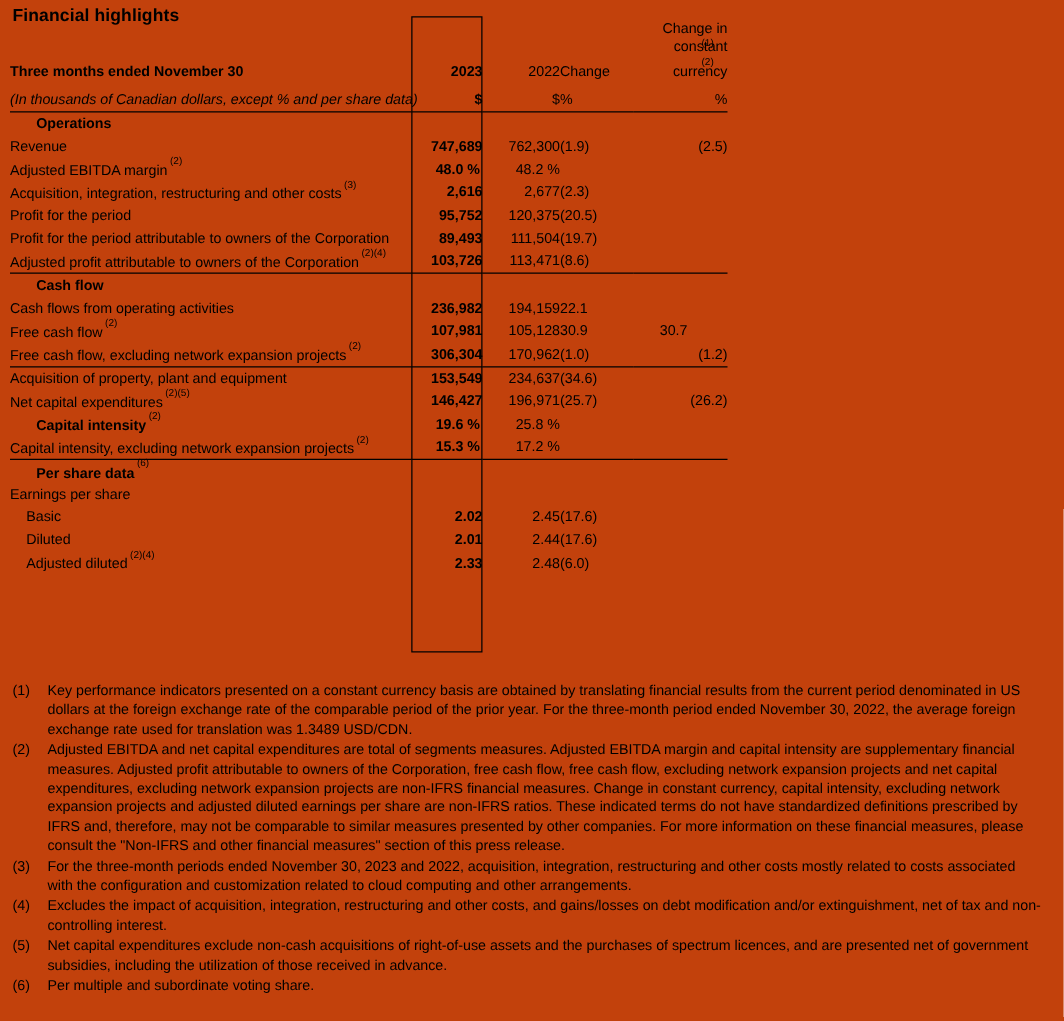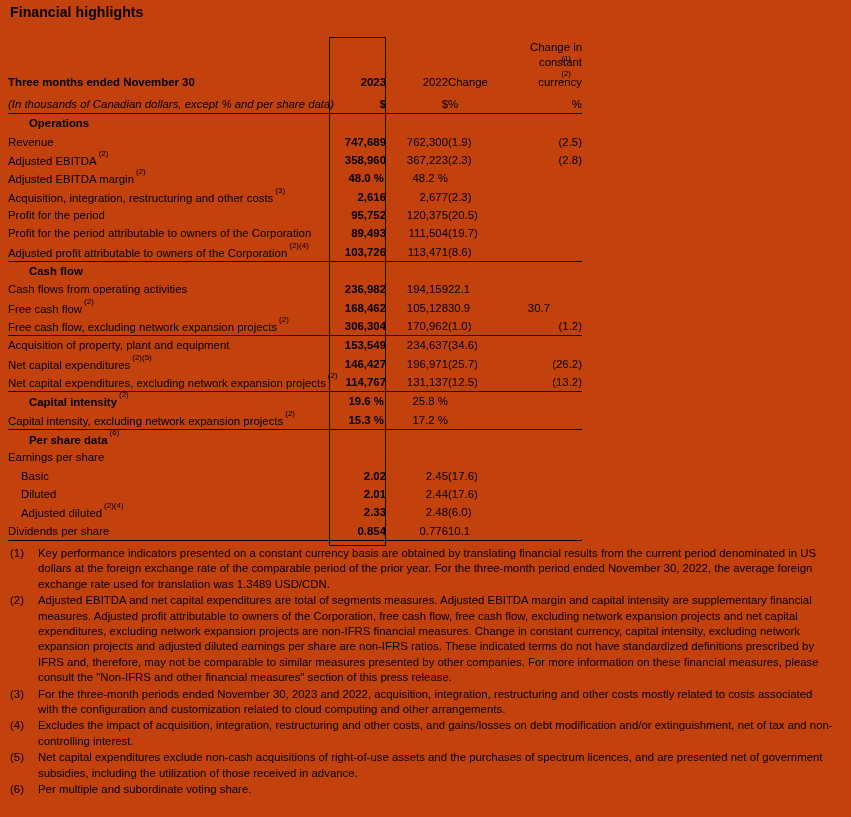--- a/index.html
+++ b/index.html
@@ -4,21 +4,21 @@
 <style>
   html,body { margin:0; padding:0; background:#fff; }
   #page {
     position:relative; width:851px; height:817px; background:#c2410c;
     font-family:"Liberation Sans", sans-serif; color:#000;
   }
   .title {
     position:absolute; left:10px; top:4px;
     font-size:14px; font-weight:bold; letter-spacing:0.1px;
   }
-  #tablewrap { position:absolute; left:8px; top:37px; width:574px; }
+  #tablewrap { position:absolute; left:8px; top:13px; width:574px; }
   #box2023 {
     position:absolute; left:321px; top:0; width:57px; height:509px;
     border:1px solid #000; box-sizing:border-box; pointer-events:none;
   }
   table.fin {
     border-collapse:collapse; table-layout:fixed; width:574px;
     font-size:11.4px; color:#000;
   }
   table.fin td {
     padding:0; vertical-align:middle; white-space:nowrap; overflow:visible;
@@ -116,27 +116,20 @@
       <td class="cc"></td>
     </tr>
           <tr>
       <td class="lbl"><span class="lbl-text">Revenue</span></td>
       <td class="c23">747,689</td>
       <td class="c22">762,300</td>
       <td class="chg">(1.9)</td>
       <td class="cc">(2.5)</td>
     </tr>
           <tr>
-      <td class="lbl"><span class="lbl-text">Adjusted EBITDA</span><sup class="ref lbl-sup">(2)</sup></td>
-      <td class="c23">358,960</td>
-      <td class="c22">367,223</td>
-      <td class="chg">(2.3)</td>
-      <td class="cc">(2.8)</td>
-    </tr>
-          <tr>
       <td class="lbl"><span class="lbl-text">Adjusted EBITDA margin</span><sup class="ref lbl-sup">(2)</sup></td>
       <td class="c23 pct">48.0 %</td>
       <td class="c22">48.2 %</td>
       <td class="chg"></td>
       <td class="cc"></td>
     </tr>
           <tr>
       <td class="lbl"><span class="lbl-text">Acquisition, integration, restructuring and other costs</span><sup class="ref lbl-sup">(3)</sup></td>
       <td class="c23">2,616</td>
       <td class="c22">2,677</td>
@@ -173,21 +166,21 @@
     </tr>
           <tr>
       <td class="lbl"><span class="lbl-text">Cash flows from operating activities</span></td>
       <td class="c23">236,982</td>
       <td class="c22">194,159</td>
       <td class="chg pos">22.1</td>
       <td class="cc"></td>
     </tr>
           <tr>
       <td class="lbl"><span class="lbl-text">Free cash flow</span><sup class="ref lbl-sup">(2)</sup></td>
-      <td class="c23">168,462</td>
+      <td class="c23">107,981</td>
       <td class="c22">105,128</td>
       <td class="chg pos">30.9</td>
       <td class="cc pos">30.7</td>
     </tr>
           <tr class="rule">
       <td class="lbl"><span class="lbl-text">Free cash flow, excluding network expansion projects</span><sup class="ref lbl-sup">(2)</sup></td>
       <td class="c23">306,304</td>
       <td class="c22">170,962</td>
       <td class="chg">(1.0)</td>
       <td class="cc">(1.2)</td>
@@ -199,27 +192,20 @@
       <td class="chg">(34.6)</td>
       <td class="cc"></td>
     </tr>
           <tr>
       <td class="lbl"><span class="lbl-text">Net capital expenditures</span><sup class="ref lbl-sup">(2)(5)</sup></td>
       <td class="c23">146,427</td>
       <td class="c22">196,971</td>
       <td class="chg">(25.7)</td>
       <td class="cc">(26.2)</td>
     </tr>
-          <tr class="rule">
-      <td class="lbl"><span class="lbl-text">Net capital expenditures, excluding network expansion projects</span><sup class="ref lbl-sup">(2)</sup></td>
-      <td class="c23">114,767</td>
-      <td class="c22">131,137</td>
-      <td class="chg">(12.5)</td>
-      <td class="cc">(13.2)</td>
-    </tr>
           <tr class="boldlbl">
       <td class="lbl"><span class="lbl-text">Capital intensity</span><sup class="ref lbl-sup">(2)</sup></td>
       <td class="c23 pct">19.6 %</td>
       <td class="c22">25.8 %</td>
       <td class="chg"></td>
       <td class="cc"></td>
     </tr>
           <tr class="rule">
       <td class="lbl"><span class="lbl-text">Capital intensity, excluding network expansion projects</span><sup class="ref lbl-sup">(2)</sup></td>
       <td class="c23 pct">15.3 %</td>
@@ -255,27 +241,20 @@
       <td class="chg">(17.6)</td>
       <td class="cc"></td>
     </tr>
           <tr class="indent">
       <td class="lbl"><span class="lbl-text">Adjusted diluted</span><sup class="ref lbl-sup">(2)(4)</sup></td>
       <td class="c23">2.33</td>
       <td class="c22">2.48</td>
       <td class="chg">(6.0)</td>
       <td class="cc"></td>
     </tr>
-          <tr class="rule">
-      <td class="lbl"><span class="lbl-text">Dividends per share</span></td>
-      <td class="c23">0.854</td>
-      <td class="c22">0.776</td>
-      <td class="chg pos">10.1</td>
-      <td class="cc"></td>
-    </tr>
         </tbody>
     </table>
     <div id="box2023"></div>
   </div>
 
   <div id="footnotes">
     <div class="fn">
       <span class="fn-num">(1)</span>
       <span class="fn-text">Key performance indicators presented on a constant currency basis are obtained by translating financial results from the current period denominated in US dollars at the foreign exchange rate of the comparable period of the prior year. For the three-month period ended November 30, 2022, the average foreign exchange rate used for translation was 1.3489 USD/CDN.</span>
     </div>

